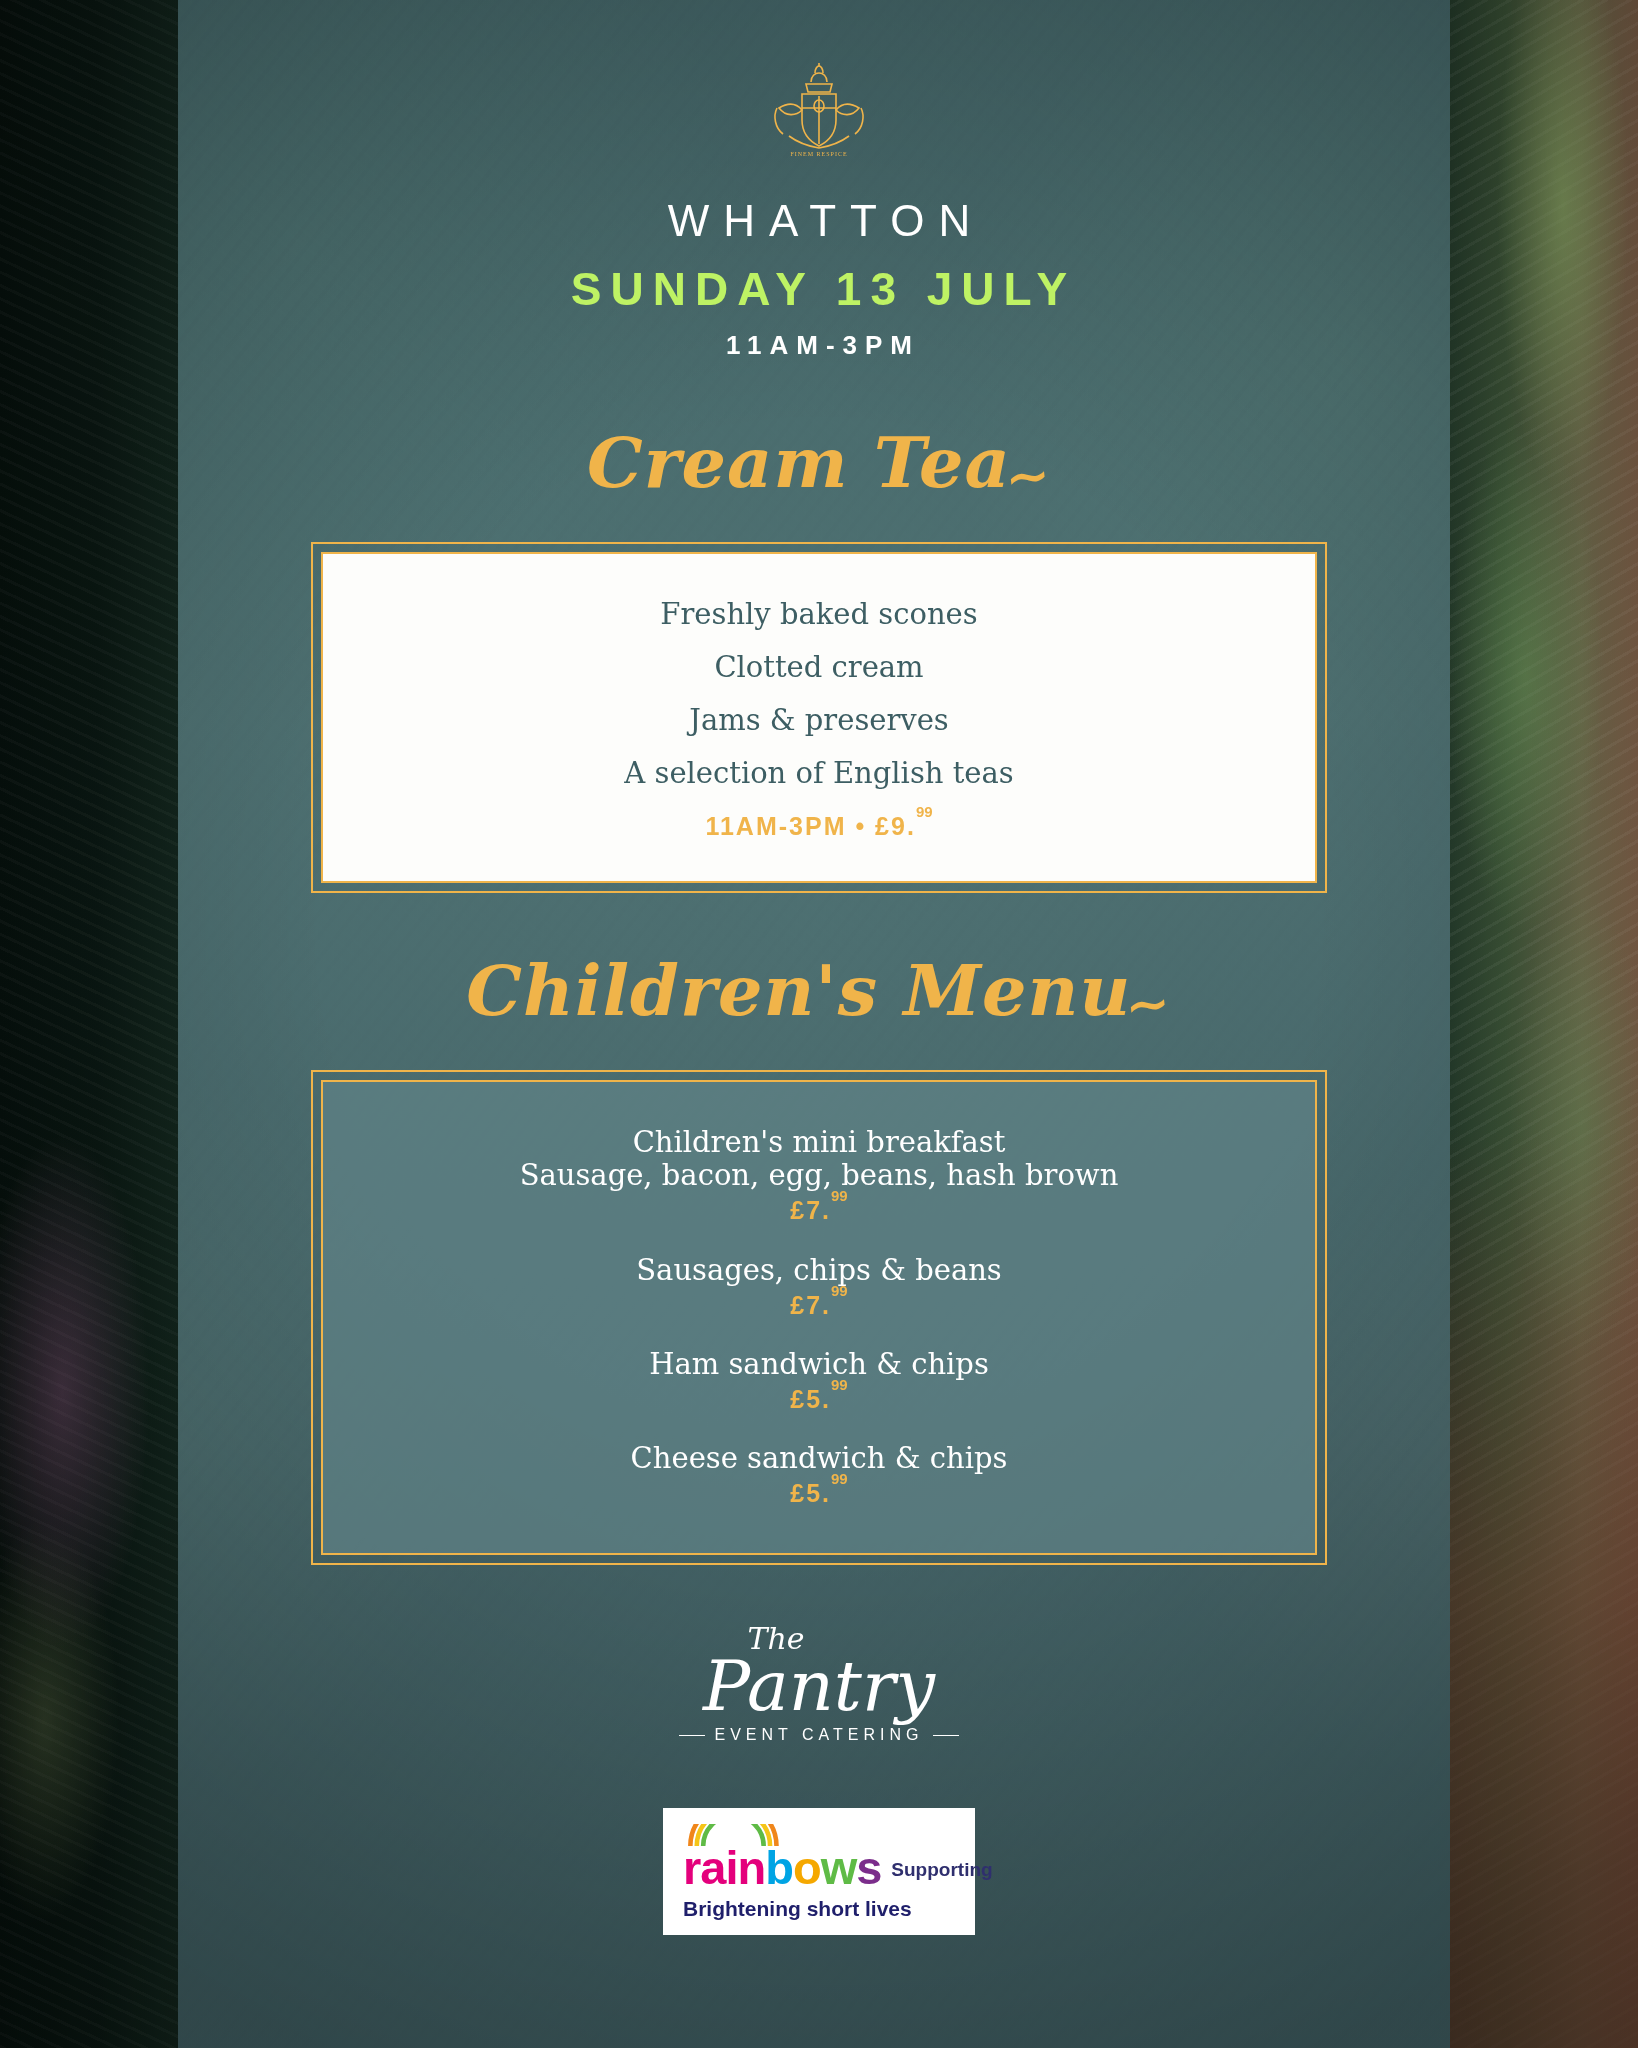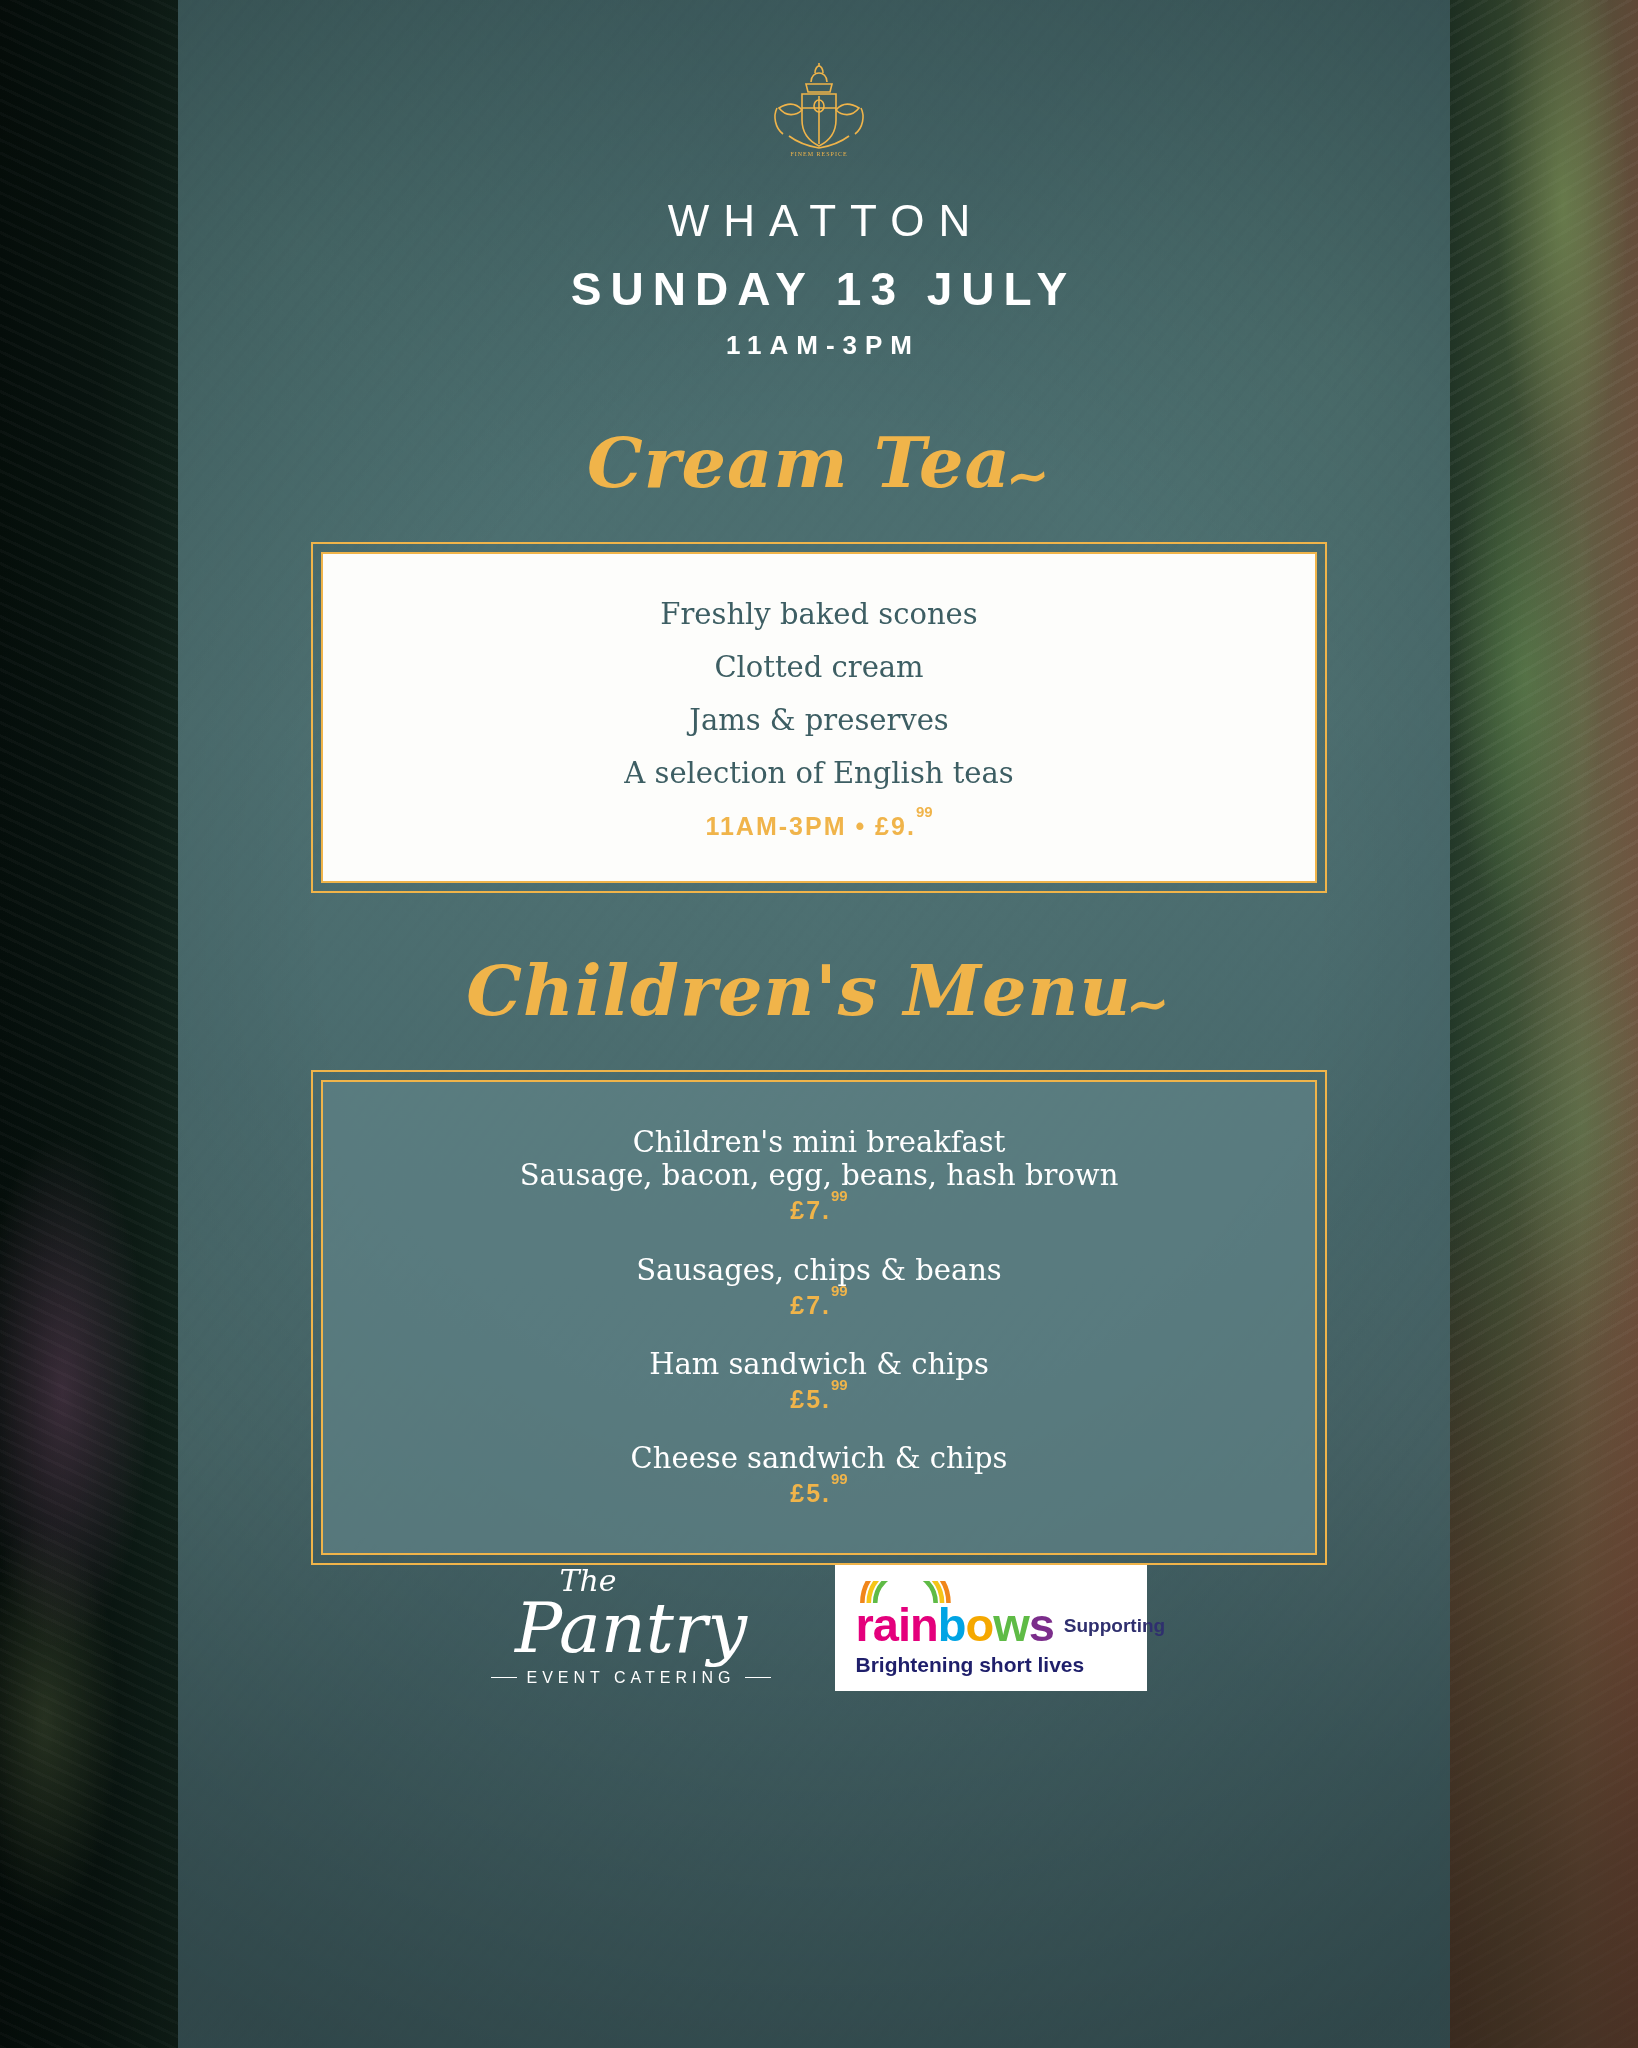--- a/index.html
+++ b/index.html
@@ -83,21 +83,21 @@
   .venue {
     margin-top: 26px;
     color: #ffffff;
     font-size: 44px;
     letter-spacing: 14px;
     font-weight: normal;
     text-indent: 14px;
   }
   .date {
     margin-top: 16px;
-    color: #ffffff;
+    color: #bef264;
     font-size: 46px;
     font-weight: bold;
     letter-spacing: 9px;
     text-indent: 9px;
   }
   .time {
     margin-top: 14px;
     color: #ffffff;
     font-size: 26px;
     font-weight: bold;
@@ -170,21 +170,22 @@
   }
   .price-line sup { font-size: 15px; top: -.6em; position: relative; letter-spacing: 0; }
 
   .kids-item { margin-bottom: 30px; }
   .kids-item:last-child { margin-bottom: 4px; }
   .kids-item .serif-line { margin-bottom: 4px; }
   .kids-item .sub { margin-bottom: 6px; }
 
   
   .footer {
-    display: flex; align-items: center; justify-content: center; gap: 64px;
+    margin-top: 62px;
+    display: flex; align-items: center; justify-content: center; gap: 64px; flex-direction: column;
   }
   .pantry { text-align: center; color: #ffffff; }
   .pantry .the {
     font-family: "DejaVu Serif", serif; font-style: italic;
     font-size: 30px; line-height: .8; margin-left: -86px;
   }
   .pantry .name {
     font-family: "DejaVu Serif", serif; font-style: italic;
     font-size: 70px; line-height: 1.02;
   }

